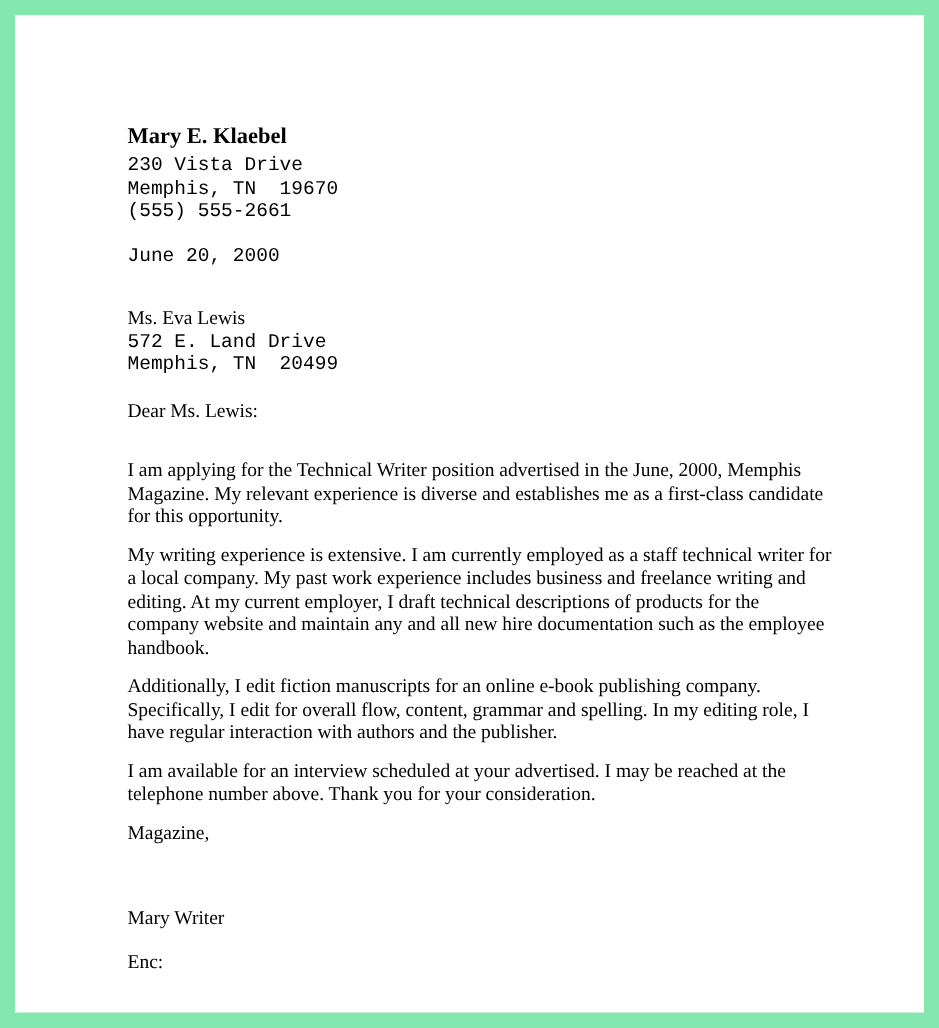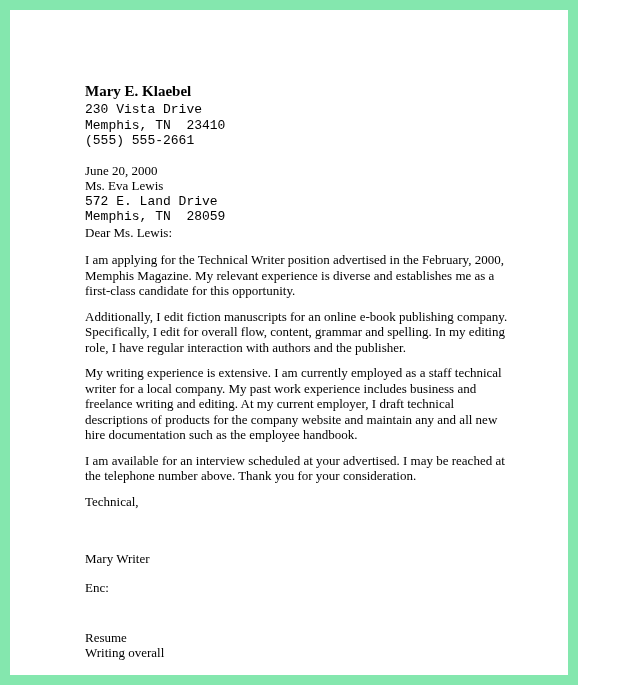--- a/index.html
+++ b/index.html
@@ -1,21 +1,21 @@
 <!DOCTYPE html>
 <html><head>
 <meta charset="utf-8">
 <style>
   html, body {
     margin: 0;
     padding: 0;
     background: #ffffff;
   }
   .frame {
-    width: 578px;
+    width: 626px;
     height: 685px;
     box-sizing: border-box;
     background: #84e7ae;
     padding: 10px;
   }
   .page {
     width: 100%;
     height: 100%;
     box-sizing: border-box;
     background: #ffffff;
@@ -33,26 +33,28 @@
     font-weight: bold;
     font-size: 15px;
     line-height: 18px;
     margin-bottom: 2px;
   }
   .addr-line {
     white-space: pre-wrap;
     font-family: Liberation Mono, monospace;
   }
   .date-line {
+    margin-bottom: 26px;
+    font-family: Liberation Mono, monospace;
   }
   .recipient-block {
-    margin-bottom: 0;
+    margin-bottom: 15px;
   }
   .salutation {
-    margin-bottom: 12px;
+    margin-bottom: 24px;
   }
   p.para {
     margin: 0 0 10px 0;
     max-width: 473px;
   }
   .closing {
     margin-top: 4px;
     margin-bottom: 42px;
   }
   .signature {
@@ -73,40 +75,40 @@
 </style>
 </head>
 <body>
 
 <div class="frame">
   <div class="page">
 
     <div class="sender-block">
       <div class="sender-name">Mary E. Klaebel</div>
       <div class="addr-line">230 Vista Drive</div>
-      <div class="addr-line">Memphis, TN  23410</div>
+      <div class="addr-line">Memphis, TN  19670</div>
       <div class="addr-line">(555) 555-2661</div>
     </div>
 
     <div class="date-line">June 20, 2000</div>
 
     <div class="recipient-block">
       <div>Ms. Eva Lewis</div>
       <div class="addr-line">572 E. Land Drive</div>
-      <div class="addr-line">Memphis, TN  28059</div>
+      <div class="addr-line">Memphis, TN  20499</div>
     </div>
 
     <div class="salutation">Dear Ms. Lewis:</div>
 
-    <p class="para">I am applying for the Technical Writer position advertised in the February, 2000, Memphis Magazine. My relevant experience is diverse and establishes me as a first-class candidate for this opportunity.</p>
+    <p class="para">I am applying for the Technical Writer position advertised in the June, 2000, Memphis Magazine. My relevant experience is diverse and establishes me as a first-class candidate for this opportunity.</p>
+    <p class="para">My writing experience is extensive. I am currently employed as a staff technical writer for a local company. My past work experience includes business and freelance writing and editing. At my current employer, I draft technical descriptions of products for the company website and maintain any and all new hire documentation such as the employee handbook.</p>
     <p class="para">Additionally, I edit fiction manuscripts for an online e-book publishing company. Specifically, I edit for overall flow, content, grammar and spelling. In my editing role, I have regular interaction with authors and the publisher.</p>
-    <p class="para">My writing experience is extensive. I am currently employed as a staff technical writer for a local company. My past work experience includes business and freelance writing and editing. At my current employer, I draft technical descriptions of products for the company website and maintain any and all new hire documentation such as the employee handbook.</p>
     <p class="para">I am available for an interview scheduled at your advertised. I may be reached at the telephone number above. Thank you for your consideration.</p>
 
-    <div class="closing">Technical,</div>
+    <div class="closing">Magazine,</div>
 
     <div class="signature">Mary Writer</div>
 
     <div class="enc-row">
       <div class="enc-label">Enc:</div>
       <div class="enc-items">
         <div>Resume</div>
         <div>Writing overall</div>
       </div>
     </div>

